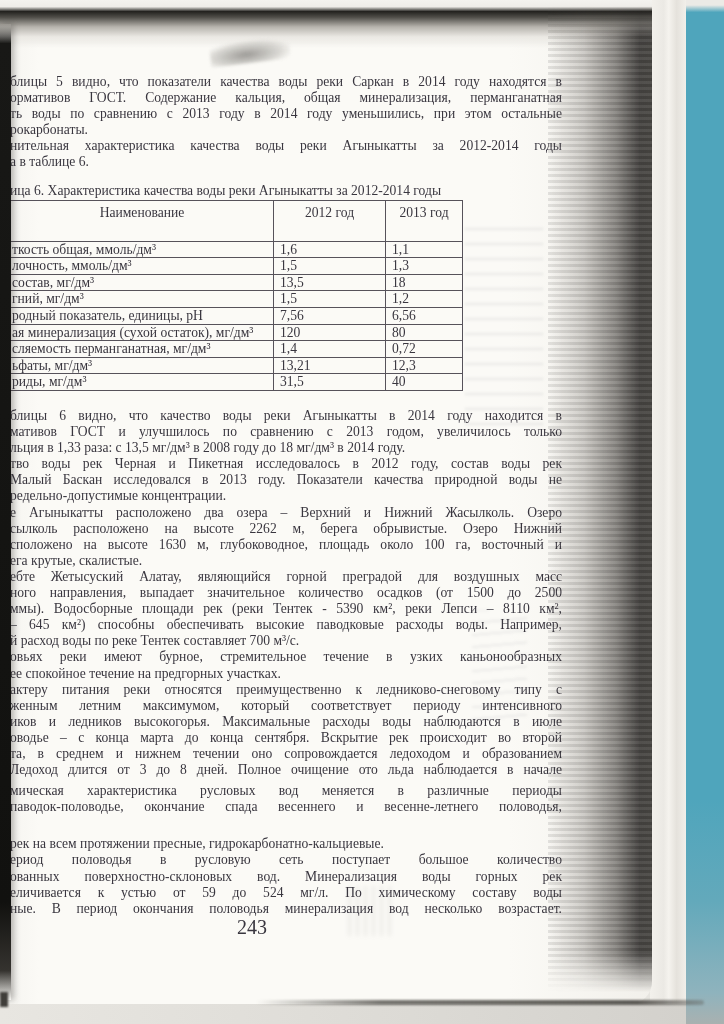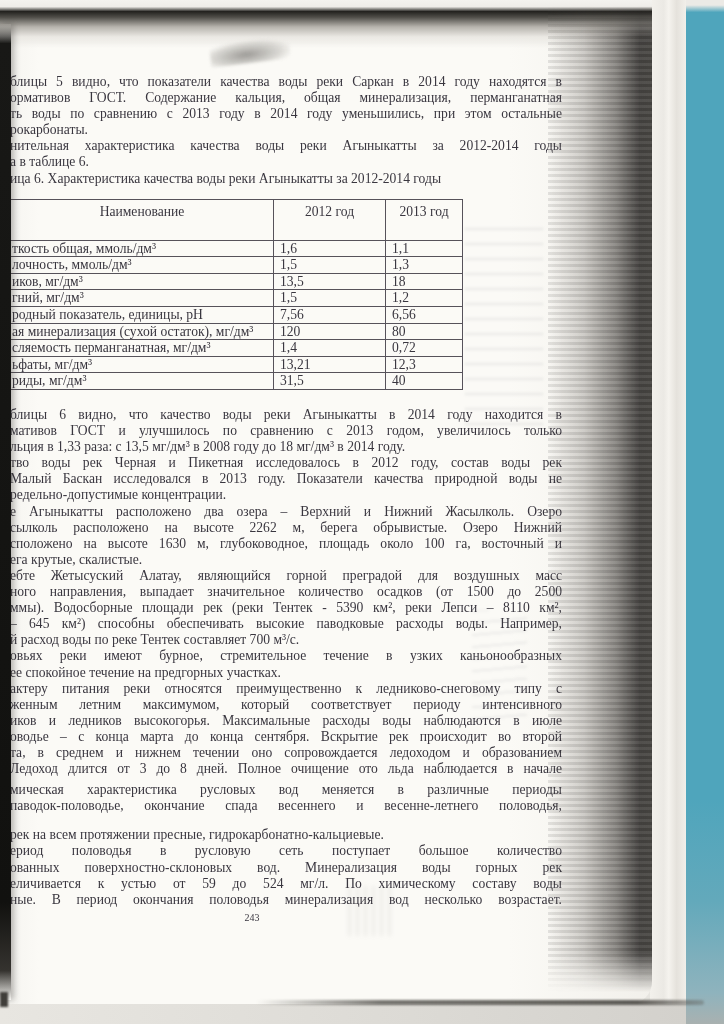--- a/index.html
+++ b/index.html
@@ -42,33 +42,33 @@
   .g1{left:465px;top:228px;width:78px;height:210px;
       background:repeating-linear-gradient(180deg,rgba(95,100,115,.12) 0 2px,transparent 2px 15px);filter:blur(1.8px);}
   .g2{left:472px;top:610px;width:55px;height:110px;
       background:repeating-linear-gradient(175deg,rgba(95,100,115,.10) 0 2px,transparent 2px 12px);filter:blur(1.8px);}
   .g3{left:348px;top:886px;width:48px;height:50px;
       background:repeating-linear-gradient(90deg,rgba(100,100,110,.10) 0 3px,transparent 3px 8px);filter:blur(2px);}
   
   .content{position:absolute;left:10px;top:74px;width:552px;z-index:1;color:#39363f;}
   .ln{font-size:13.6px;line-height:16.1px;white-space:normal;}
   .ln.j{text-align:justify;text-align-last:justify;text-justify:inter-word;}
-  .caption{margin-top:0;}
-  
-  table.wq{border-collapse:collapse;margin-top:12px;width:452px;table-layout:fixed;}
+  .caption{margin-top:12px;}
+  
+  table.wq{border-collapse:collapse;margin-top:1px;width:452px;table-layout:fixed;}
   table.wq th,table.wq td{
     border:1px solid #56525a;font-size:13.6px;font-weight:normal;color:#39363f;
   }
   table.wq th{height:35px;vertical-align:top;padding-top:4px;text-align:center;}
   table.wq col.c1{width:263px;} table.wq col.c2{width:112px;} table.wq col.c3{width:77px;}
   table.wq td{height:15px;line-height:15.6px;padding:0 5px 0 1px;vertical-align:top;}
   table.wq td.val{padding-left:6px;white-space:pre-line;}
   
   #body{margin-top:17px;}
-  .pagenum{margin-top:2px;width:484px;text-align:center;font-size:10px;}
+  .pagenum{margin-top:2px;width:484px;text-align:center;font-size:20px;}
   
   .edge-strip{
     position:absolute;left:650px;top:0;width:36px;height:1024px;z-index:0;
     background:
       linear-gradient(180deg,rgba(0,0,0,0) 0,rgba(0,0,0,0) 97.5%,rgba(0,0,0,.14) 100%),
       linear-gradient(90deg,#f3f1ec 0,#ebe9e4 38%,#f5f3ee 52%,#e5e2dc 74%,#f1efea 100%);
   }
   .teal{
     position:absolute;left:686px;top:0;width:38px;height:1024px;z-index:0;
     background:linear-gradient(180deg,#eceae6 0,#eceae6 .5%,#4FA5BC 1.2%,#4FA5BC 78%,#63a9bb 88%,#8fb3bd 97%,#a9b1b0 100%);
@@ -130,21 +130,21 @@
               <td class="lbl">ткость общая, ммоль/дм³</td>
               <td class="val">1,6</td>
               <td class="val">1,1</td>
             </tr>
             <tr>
               <td class="lbl">лочность, ммоль/дм³</td>
               <td class="val">1,5</td>
               <td class="val">1,3</td>
             </tr>
             <tr>
-              <td class="lbl">иков, мг/дм³</td>
+              <td class="lbl">состав, мг/дм³</td>
               <td class="val">13,5</td>
               <td class="val">18</td>
             </tr>
             <tr>
               <td class="lbl">гний, мг/дм³</td>
               <td class="val">1,5</td>
               <td class="val">1,2</td>
             </tr>
             <tr>
               <td class="lbl">родный показатель, единицы, pH</td>
@@ -193,21 +193,21 @@
           <div class="ln j">овьях реки имеют бурное, стремительное течение в узких каньонообразных</div>
           <div class="ln">ее спокойное течение на предгорных участках.</div>
           <div class="ln j">актеру питания реки относятся преимущественно к ледниково-снеговому типу с</div>
           <div class="ln j">женным летним максимумом, который соответствует периоду интенсивного</div>
           <div class="ln j">иков и ледников высокогорья. Максимальные расходы воды наблюдаются в июле</div>
           <div class="ln j">оводье – с конца марта до конца сентября. Вскрытие рек происходит во второй</div>
           <div class="ln j">та, в среднем и нижнем течении оно сопровождается ледоходом и образованием</div>
           <div class="ln j">Ледоход длится от 3 до 8 дней. Полное очищение ото льда наблюдается в начале</div>
           <div class="ln j" style="margin-top: 5px;">мическая характеристика русловых вод меняется в различные периоды</div>
           <div class="ln j">паводок-половодье, окончание спада весеннего и весенне-летнего половодья,</div>
-          <div class="ln" style="margin-top: 13px;">рек на всем протяжении пресные, гидрокарбонатно-кальциевые.</div>
+          <div class="ln" style="margin-top: 21px;">рек на всем протяжении пресные, гидрокарбонатно-кальциевые.</div>
           <div class="ln j">ериод половодья в русловую сеть поступает большое количество</div>
           <div class="ln j">ованных поверхностно-склоновых вод. Минерализация воды горных рек</div>
           <div class="ln j">еличивается к устью от 59 до 524 мг/л. По химическому составу воды</div>
           <div class="ln j">ные. В период окончания половодья минерализация вод несколько возрастает.</div>
         </div>
 
       <div class="ln pagenum">243</div>
     </div>
 
     <div class="top-band"></div>

